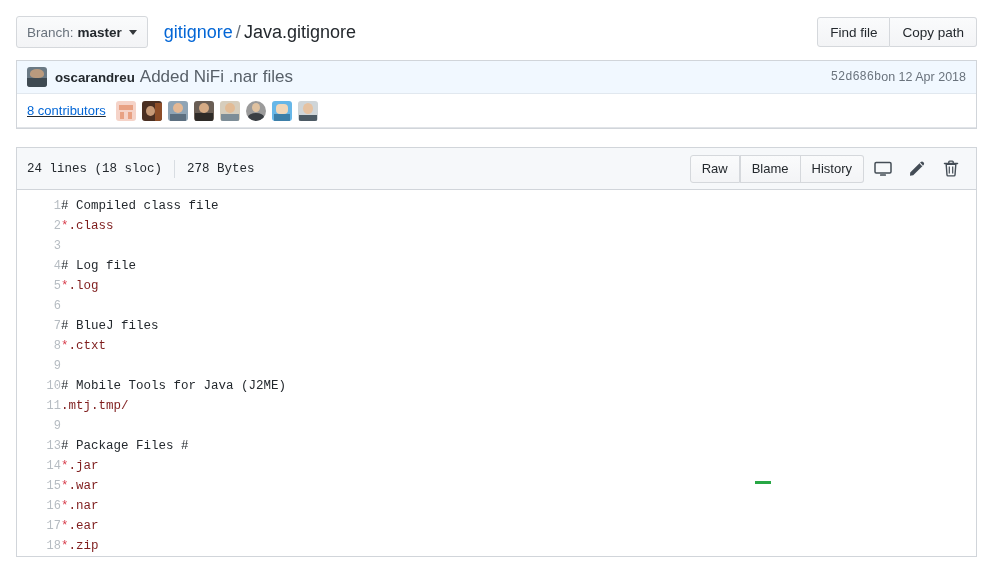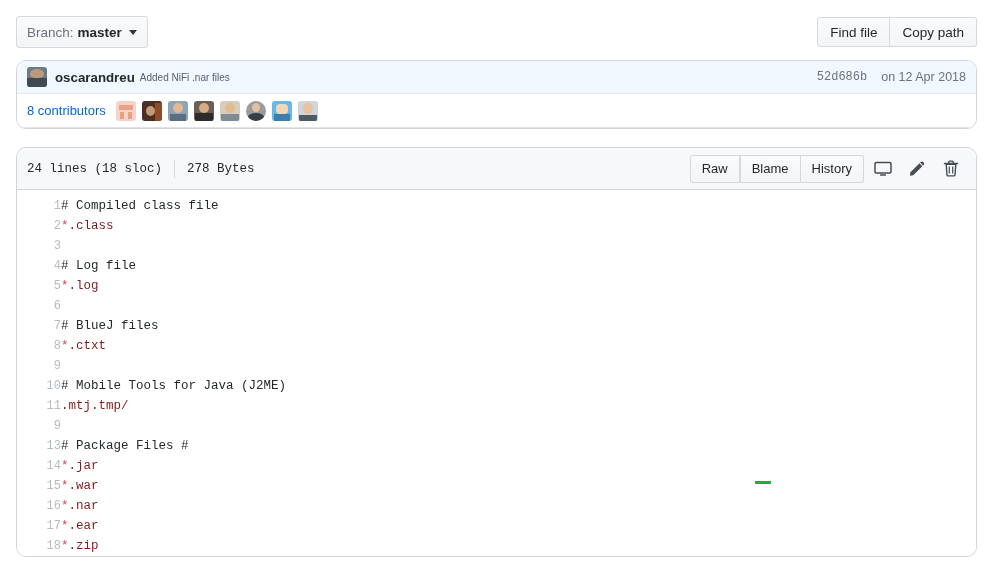--- a/index.html
+++ b/index.html
@@ -95,21 +95,21 @@
     cursor: pointer;
     white-space: nowrap;
     box-sizing: border-box;
   }
   .btn-group .btn:first-child { border-radius: 3px 0 0 3px; }
   .btn-group .btn:last-child  { border-radius: 0 3px 3px 0; border-left: none; }
 
   
   .filebox {
     border: 1px solid #d1d5da;
-    border-radius: 10px;
+    border-radius: 0;
     margin-top: 10px;
     background: #fff;
     overflow: hidden;
   }
   .commit-row {
     display: flex;
     align-items: center;
     background: #f1f8ff;
     border-bottom: 1px solid #e1e8ef;
     padding: 9px 10px;
@@ -136,49 +136,50 @@
     position:absolute; left:0px; bottom:0; width:20px; height:9px;
     background:#3f4a52;
   }
   .commit-author {
     font-weight: 600;
     font-size: 13.3px;
     color: #24292e;
     cursor: pointer;
   }
   .commit-msg {
-    font-size: 10px;
+    font-size: 17px;
     color: #586069;
     margin-left: 5px;
     cursor: pointer;
   }
   .commit-meta {
     margin-left: auto;
     display: flex;
     align-items: center;
     font-size: 12.5px;
     color: #6a737d;
     white-space: nowrap;
   }
   .commit-sha {
     font-family: "Liberation Mono", monospace;
     font-size: 12px;
     color: #6a737d;
     cursor: pointer;
   }
-  .commit-date { margin-left: 14px; color: #6a737d; }
+  .commit-date { color: #6a737d; }
 
   .contrib-row {
     display: flex;
     align-items: center;
     background: #fff;
     border-bottom: 1px solid #e1e4e8;
     padding: 8px 10px;
     height: 34px;
     box-sizing: border-box;
+    text-decoration: underline;
   }
   .contrib-link {
     color: #0366d6;
     font-size: 13px;
     text-decoration: none;
     cursor: pointer;
     margin-right: 10px;
   }
   .contrib-avatars { display: flex; }
   .av {
@@ -305,20 +306,23 @@
 <div class="page">
 
   <div class="topbar">
 
     <div class="branch-btn">
       <span class="branch-label">Branch:</span>
       <span class="branch-name">master</span>
       <span class="caret"></span>
     </div>
 
+    <div class="breadcrumb">
+      <a>gitignore</a><span class="sep">/</span><span class="final">Java.gitignore</span>
+    </div>
 
     <div class="topbar-right">
       <div class="btn-group">
         <div class="btn">Find file</div>
         <div class="btn">Copy path</div>
       </div>
     </div>
   </div>
 
   <div class="filebox">

